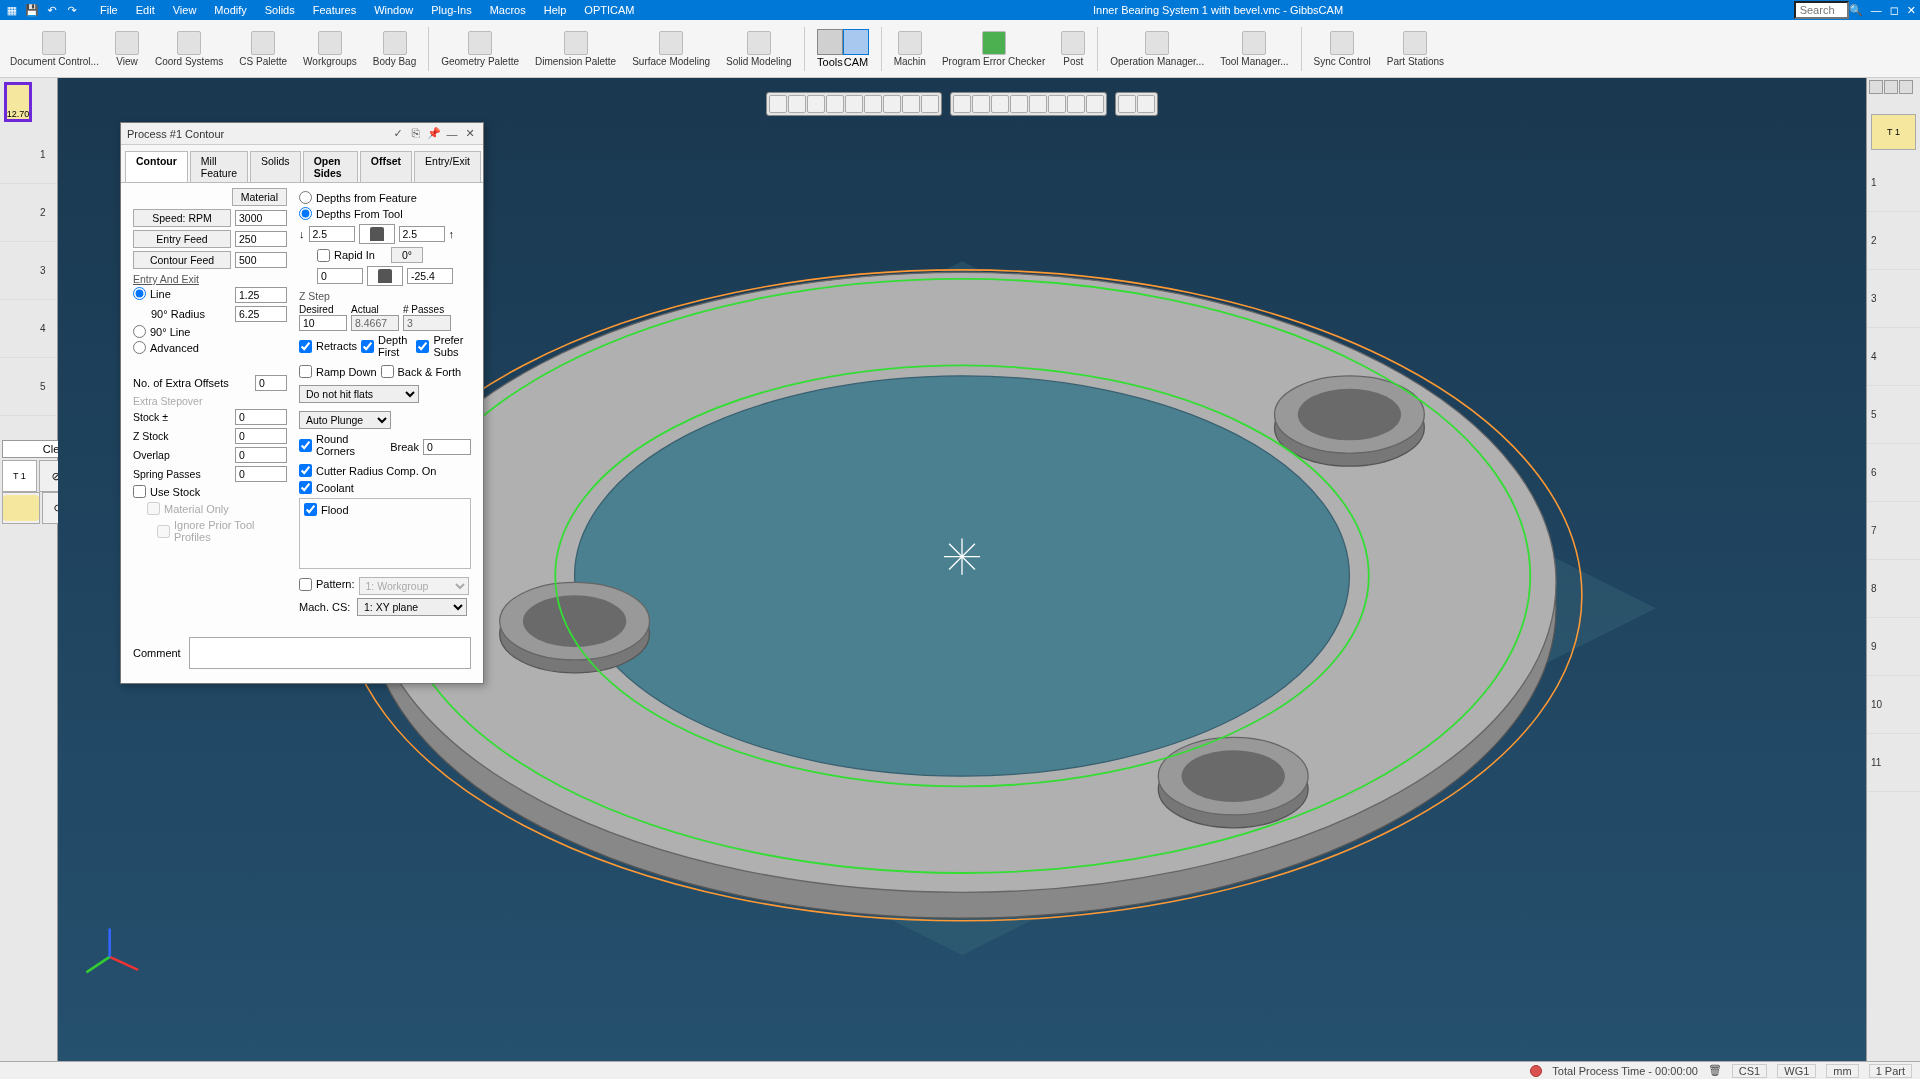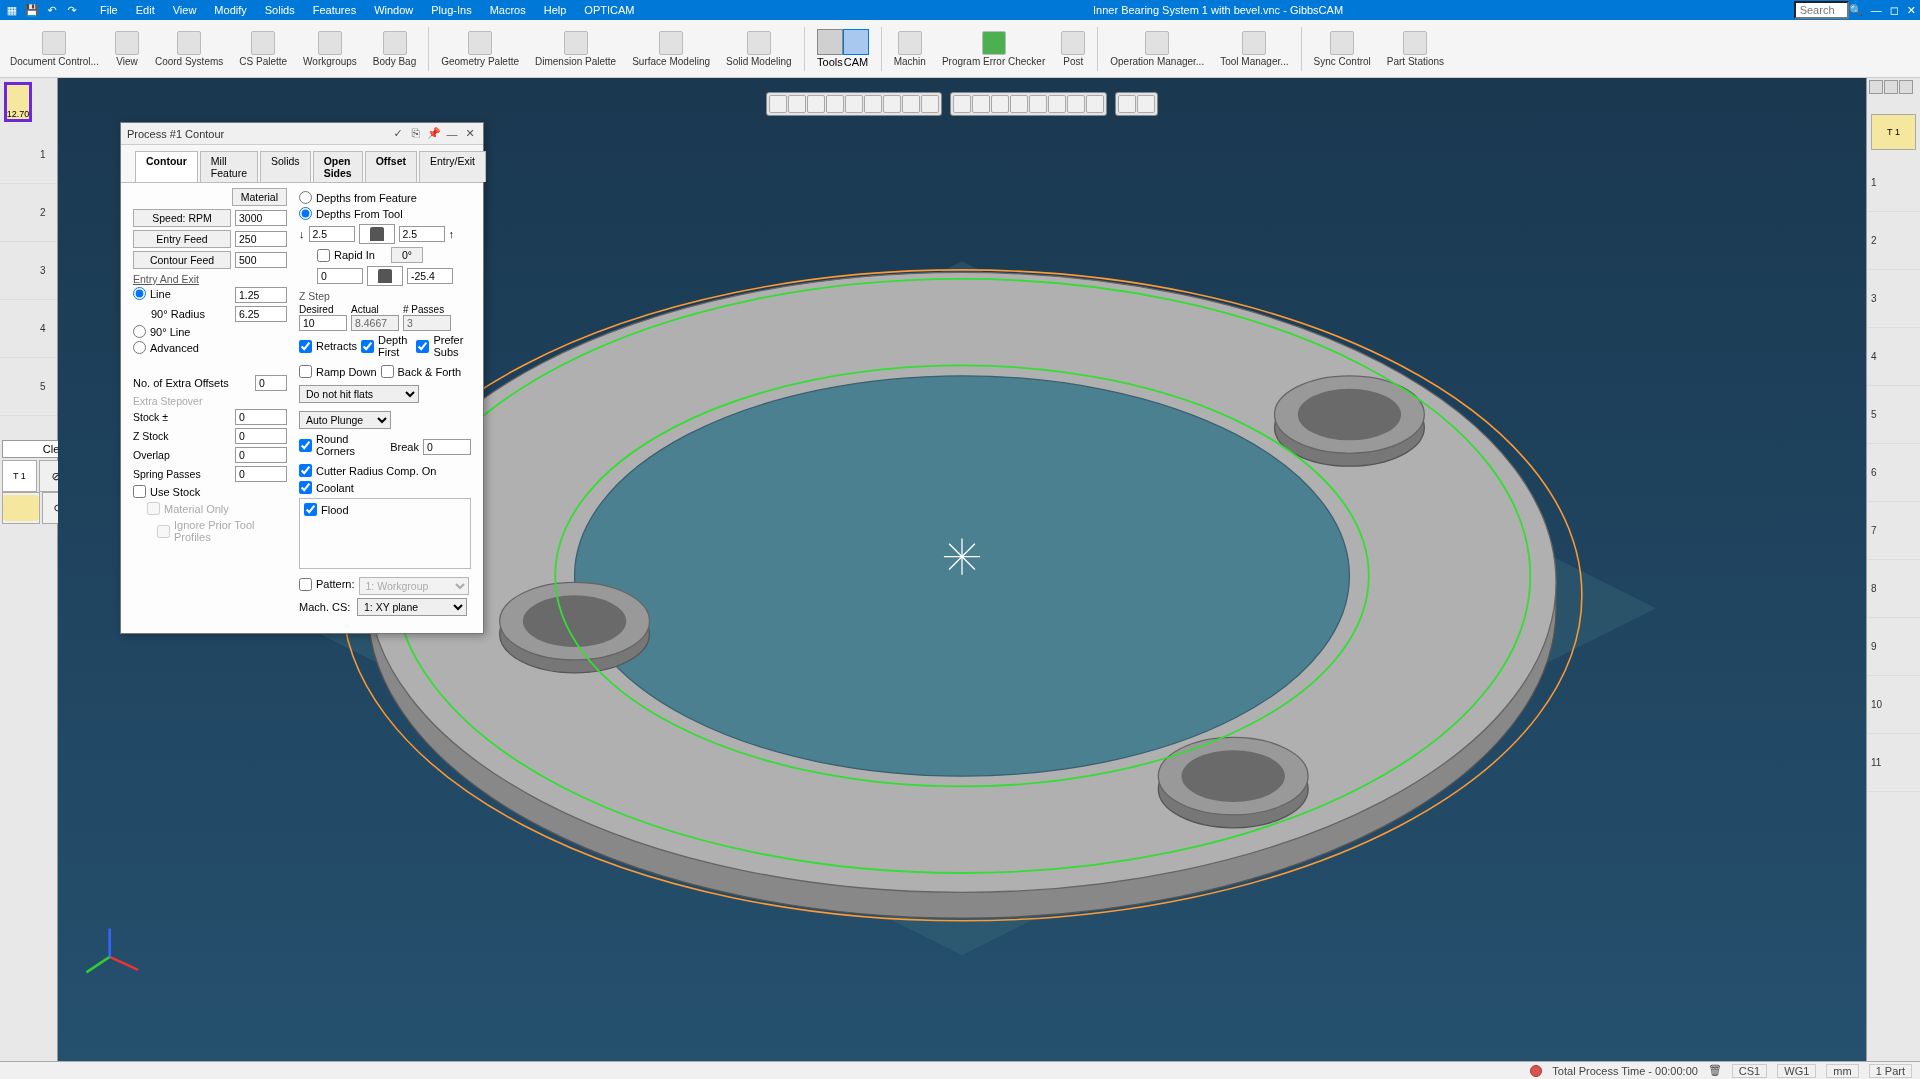--- a/index.html
+++ b/index.html
@@ -52,21 +52,21 @@
 .view-toolbar { position: absolute; top: 14px; left: 50%; transform: translateX(-50%); display: flex; gap: 8px; }
 .vt-group { display: flex; background: #e4e4e4; border: 1px solid #888; border-radius: 3px; padding: 2px; gap: 1px; }
 .vt-btn { width: 18px; height: 18px; background: #f0f0f0; border: 1px solid #aaa; border-radius: 2px; }
 
 
 .dialog { position: absolute; top: 122px; left: 120px; width: 364px; background: #fdfdfd; border: 1px solid #777; box-shadow: 2px 2px 8px rgba(0,0,0,0.3); }
 .dialog-title { height: 22px; background: #f0f0f0; border-bottom: 1px solid #ccc; display: flex; align-items: center; padding: 0 6px; }
 .dialog-title .txt { flex: 1; color: #333; }
 .dialog-title .btns { display: flex; gap: 4px; }
 .dialog-title .btns span { width: 14px; height: 14px; display: inline-flex; align-items: center; justify-content: center; color: #555; }
-.dialog-tabs { display: flex; border-bottom: 1px solid #bbb; background: #f7f7f7; padding-top: 6px; padding-left: 14px; }
+.dialog-tabs { display: flex; border-bottom: 1px solid #bbb; background: #f7f7f7; padding-top: 6px; padding-left: 4px; }
 .dialog-tabs .tab { padding: 3px 10px; border: 1px solid #bbb; border-bottom: none; background: #ececec; margin-right: 2px; font-size: 10.5px; }
 .dialog-tabs .tab.active { background: #fff; font-weight: 700; }
 .dialog-body { padding: 8px 12px 14px; display: flex; gap: 12px; }
 .col-left { width: 154px; }
 .col-right { flex: 1; }
 
 .btn { background: #f0f0f0; border: 1px solid #aaa; padding: 2px 8px; text-align: center; font-size: 10.5px; }
 .input { width: 52px; border: 1px solid #999; padding: 1px 3px; font-size: 10.5px; background: #fff; }
 .input.ro { background: #f0f0f0; color: #666; }
 .field-row { display: flex; align-items: center; gap: 4px; margin-bottom: 3px; }
@@ -538,20 +538,24 @@
             <span>Pattern:</span>
           </label>
         <select style="width:110px;background:#eee;color:#888" disabled=""><option>1: Workgroup</option></select>
       </div>
       <div class="field-row">
         <span style="width:54px">Mach. CS:</span>
         <select style="width:110px"><option>1: XY plane</option></select>
       </div>
     </div>
   </div>
+  <div class="comment-row">
+    <span>Comment</span>
+    <div class="comment-box"></div>
+  </div>
 </div>
 
 <div class="statusbar">
   <span class="stop"></span>
   <span>Total Process Time - 00:00:00</span>
   <span>🗑</span>
   <span class="seg">CS1</span>
   <span class="seg">WG1</span>
   <span class="seg">mm</span>
   <span class="seg">1 Part</span>

